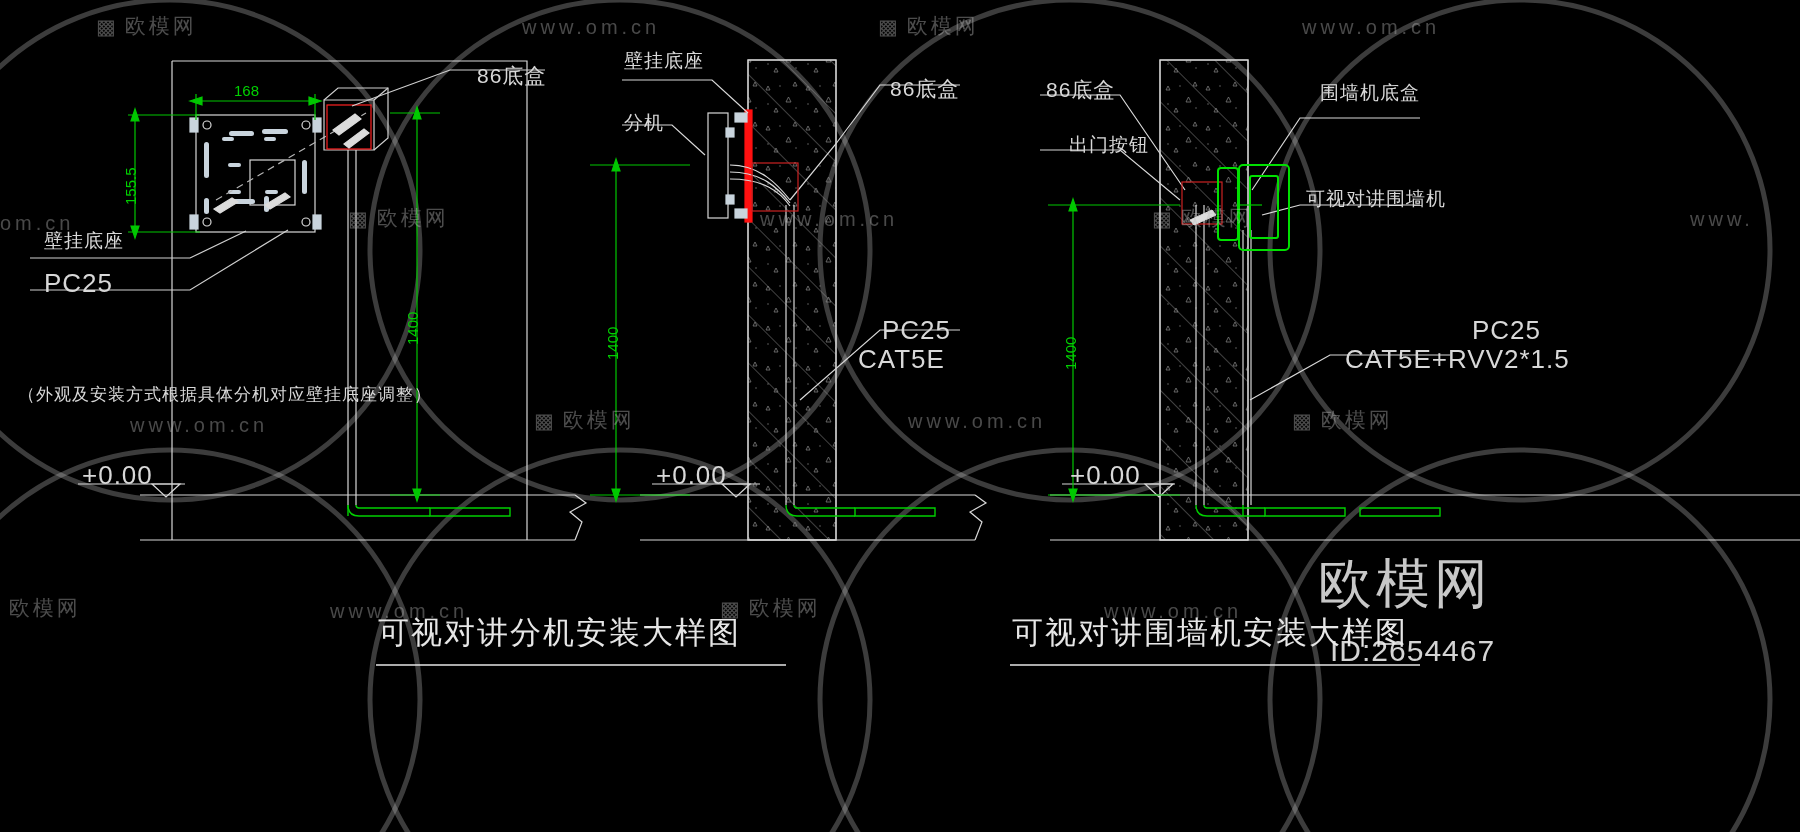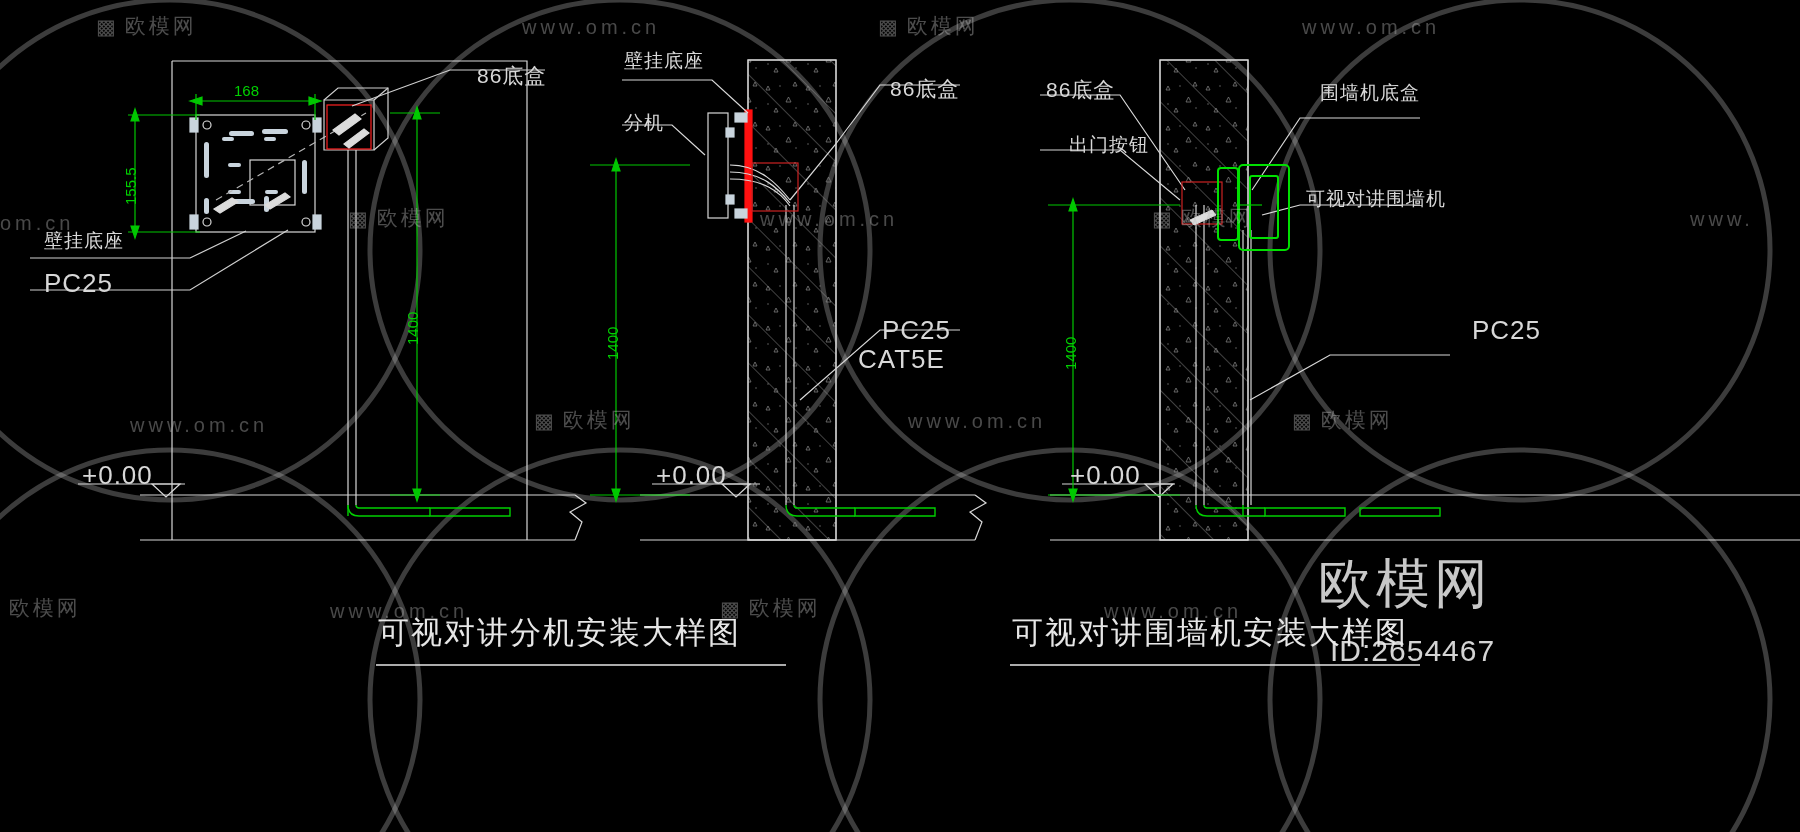--- a/index.html
+++ b/index.html
@@ -291,39 +291,41 @@
   </div>
   <div class="wm wm-om" style="left:330px;top:600px;"><span>www.om.cn</span></div>
   <div class="wm wm-txt" style="left:720px;top:594px;">
     <span class="sofa">▩</span><span>欧模网</span>
   </div>
   <div class="wm wm-om" style="left:1104px;top:600px;"><span>www.om.cn</span></div>
 
   <div class="lbl cad" style="left:477px;top:62px;font-size:21px;">86底盒</div>
   <div class="lbl cad" style="left:44px;top:228px;font-size:19px;">壁挂底座</div>
   <div class="lbl cad" style="left:44px;top:268px;font-size:26px;">PC25</div>
+  <div class="lbl cad" style="left:18px;top:383px;font-size:17px;">（外观及安装方式根据具体分机对应壁挂底座调整）</div>
   <div class="lbl cad" style="left:82px;top:460px;font-size:26px;">+0.00</div>
 
   <div class="dim" style="left:234px;top:82px;text-align:right;">168</div>
   <div class="dim vdim" style="left:122px;top:205px;">155.5</div>
   <div class="dim vdim" style="left:404px;top:345px;">1400</div>
 
   <div class="lbl cad" style="left:624px;top:48px;font-size:19px;">壁挂底座</div>
   <div class="lbl cad" style="left:624px;top:110px;font-size:19px;">分机</div>
   <div class="lbl cad" style="left:890px;top:75px;font-size:21px;">86底盒</div>
   <div class="lbl cad" style="left:882px;top:315px;font-size:26px;">PC25</div>
   <div class="lbl cad" style="left:858px;top:344px;font-size:26px;">CAT5E</div>
   <div class="lbl cad" style="left:656px;top:460px;font-size:26px;">+0.00</div>
   <div class="dim vdim" style="left:604px;top:360px;">1400</div>
 
   <div class="lbl cad" style="left:1046px;top:76px;font-size:21px;">86底盒</div>
   <div class="lbl cad" style="left:1040px;top:132px;font-size:19px;margin-left:29px;">出门按钮</div>
   <div class="lbl cad" style="left:1320px;top:80px;font-size:19px;">围墙机底盒</div>
   <div class="lbl cad" style="left:1306px;top:186px;font-size:19px;text-align:right;">可视对讲围墙机</div>
   <div class="lbl cad" style="left:1472px;top:315px;font-size:26px;">PC25</div>
+  <div class="lbl cad" style="left:1345px;top:344px;font-size:26px;">CAT5E+RVV2*1.5</div>
   <div class="lbl cad" style="left:1070px;top:460px;font-size:26px;">+0.00</div>
   <div class="dim vdim" style="left:1062px;top:370px;">1400</div>
 
   <div class="title" style="left:378px;top:612px;">可视对讲分机安装大样图</div>
   <div class="title" style="left:1012px;top:612px;">可视对讲围墙机安装大样图</div>
 
   <div class="wm wm-big" style="left:1318px;top:548px;"><span>欧模网</span></div>
   <div class="wm wm-id" style="left:1330px;top:634px;">ID:2654467</div>
 
 </div>

